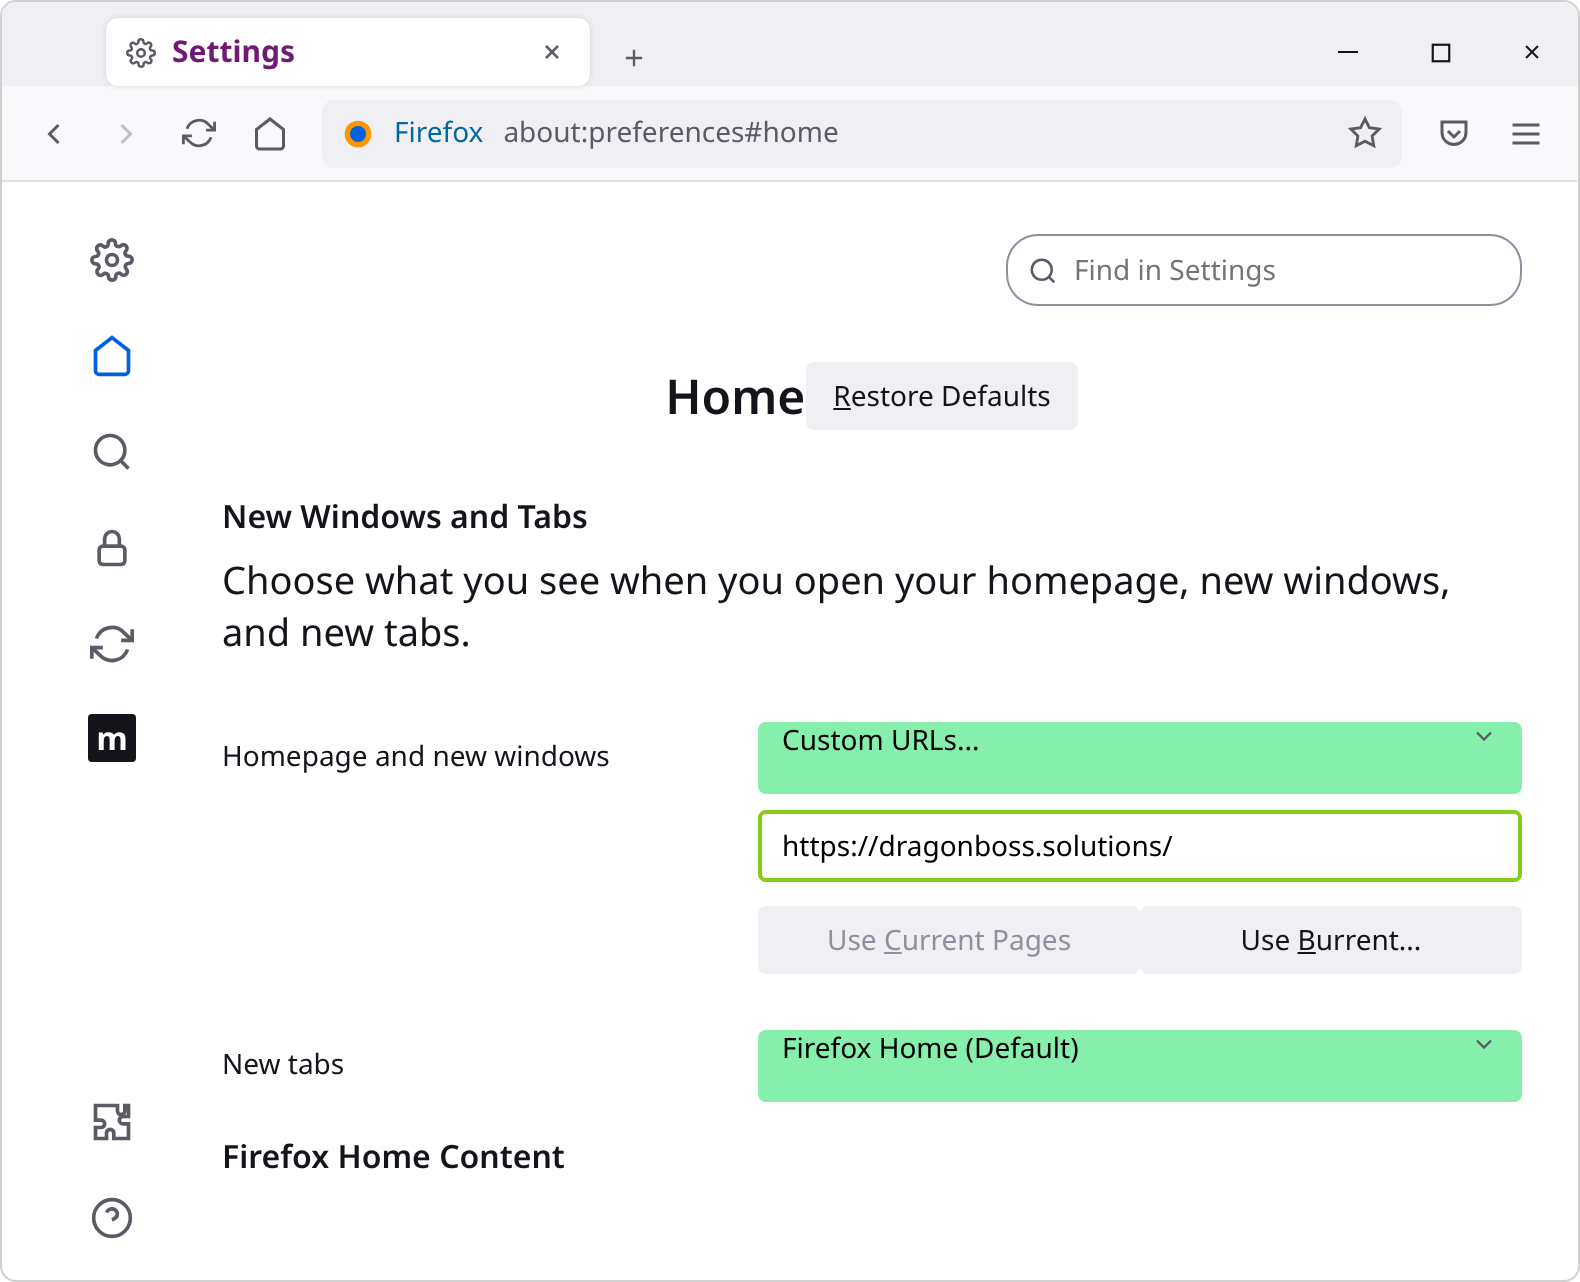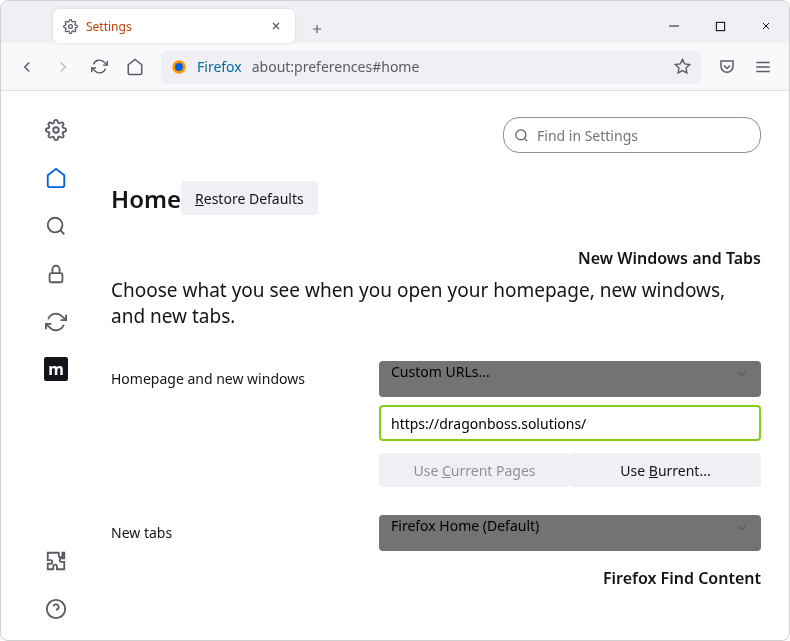--- a/index.html
+++ b/index.html
@@ -1,21 +1,21 @@
 <!DOCTYPE html>
 <html><head>
 <meta charset="utf-8">
 <style>
 * { box-sizing: border-box; margin: 0; padding: 0; font-family: "Segoe UI", system-ui, sans-serif; }
 body { width: 790px; height: 641px; background: #fff; overflow: hidden; border: 1px solid #d0d0d0; border-radius: 8px; position: relative; }
 
 
 .titlebar { height: 42px; display: flex; align-items: flex-end; background: #f0f0f4; }
 .tab { display: flex; align-items: center; gap: 8px; background: #fff; border-radius: 6px; height: 34px; margin-left: 52px; padding: 0 10px; width: 242px; box-shadow: 0 0 3px rgba(0,0,0,.12); }
-.tab-title { font-size: 12px; color: #c2410c; flex: 1; }
+.tab-title { font-size: 15px; color: #701a75; flex: 1; font-weight: bold; }
 .tab-close { width: 18px; height: 18px; display: flex; align-items: center; justify-content: center; color: #5b5b66; cursor: pointer; }
 .newtab-btn { width: 28px; height: 28px; margin-left: 8px; display: flex; align-items: center; justify-content: center; color: #5b5b66; cursor: pointer; }
 .window-controls { margin-left: auto; display: flex; }
 .win-btn { width: 46px; height: 34px; display: flex; align-items: center; justify-content: center; color: #15141a; cursor: pointer; }
 
 
 .toolbar { height: 48px; display: flex; align-items: center; padding: 0 10px; gap: 4px; background: #f9f9fb; border-bottom: 1px solid #e0e0e6; }
 .tool-btn { width: 32px; height: 32px; display: flex; align-items: center; justify-content: center; border-radius: 4px; cursor: pointer; color: #5b5b66; }
 .tool-btn.disabled { color: #bfbfc9; }
 .urlbar { flex: 1; height: 34px; background: #f0f0f4; border-radius: 6px; display: flex; align-items: center; padding: 0 10px; gap: 10px; margin: 0 6px; }
@@ -28,33 +28,33 @@
 .sidebar { width: 110px; padding-top: 26px; display: flex; flex-direction: column; align-items: center; gap: 22px; }
 .side-ico { width: 26px; height: 26px; display: flex; align-items: center; justify-content: center; color: #5b5b66; cursor: pointer; border-radius: 4px; }
 .side-ico.active { color: #0060df; }
 .side-ico.m { background: #15141a; color: #fff; font-weight: 700; font-size: 16px; width: 24px; height: 24px; border-radius: 2px; }
 
 .main { flex: 1; padding: 26px 28px 0 0; position: relative; }
 .search-row { display: flex; justify-content: flex-end; margin-bottom: 28px; }
 .settings-search { width: 258px; height: 36px; border: 1px solid #8f8f9d; border-radius: 16px; display: flex; align-items: center; gap: 8px; padding: 0 10px; }
 .settings-search input { border: none; outline: none; font-size: 14px; color: #5b5b66; flex: 1; background: transparent; }
 
-.heading-row { display: flex; justify-content: flex-start; align-items: center; margin-bottom: 32px; }
+.heading-row { display: flex; justify-content: center; align-items: center; margin-bottom: 32px; }
 .h1 { font-size: 24px; font-weight: 600; color: #15141a; }
 .btn { height: 34px; padding: 0 14px; background: #f0f0f4; border: none; border-radius: 4px; font-size: 14px; color: #15141a; cursor: pointer; display: flex; align-items: center; }
 .btn.disabled { color: #8f8f9d; }
 
-.h2 { font-size: 16px; font-weight: 600; color: #15141a; margin-bottom: 8px; text-align: right; }
+.h2 { font-size: 16px; font-weight: 600; color: #15141a; margin-bottom: 8px; }
 .desc { font-size: 19px; color: #15141a; margin-bottom: 32px; }
 
 .field-row { display: flex; align-items: flex-start; gap: 16px; margin-bottom: 10px; }
 .field-label { width: 252px; font-size: 14px; color: #15141a; padding-top: 8px; }
 .field-ctrl { flex: 1; display: flex; flex-direction: column; gap: 8px; }
 
-.select { height: 36px; background: #737373; border-radius: 4px; display: flex; align-items: flex-end; justify-content: space-between; padding: 16px 12px; font-size: 14px; cursor: pointer; }
+.select { height: 36px; background: #86efac; border-radius: 4px; display: flex; align-items: flex-start; justify-content: space-between; padding: 0 12px; font-size: 14px; cursor: pointer; }
 .text-input { height: 36px; border: 2px solid #84cc16; border-radius: 4px; padding: 0 10px; font-size: 14px; outline: none; }
 .btn-row2 { display: flex; gap: 0; margin-top: 4px; margin-bottom: 18px; }
 .btn-row2 .btn { flex: 1; justify-content: center; }
 
 .h2-bottom { font-size: 16px; font-weight: 600; margin-top: 16px; }
 
 .u { text-decoration: underline; }
 
 svg { display: block; }
 </style>
@@ -248,15 +248,15 @@
           <span>Firefox Home (Default)</span>
           <span>
               <svg width="14" height="14" viewBox="0 0 24 24" fill="none" stroke="#5b5b66" stroke-width="2">
                 <path d="M6 9l6 6 6-6"></path>
               </svg>
             </span>
         </div>
       </div>
     </div>
 
-    <div class="h2 h2-bottom">Firefox Find Content</div>
+    <div class="h2 h2-bottom">Firefox Home Content</div>
   </div>
 </div>
 
 </body></html>

